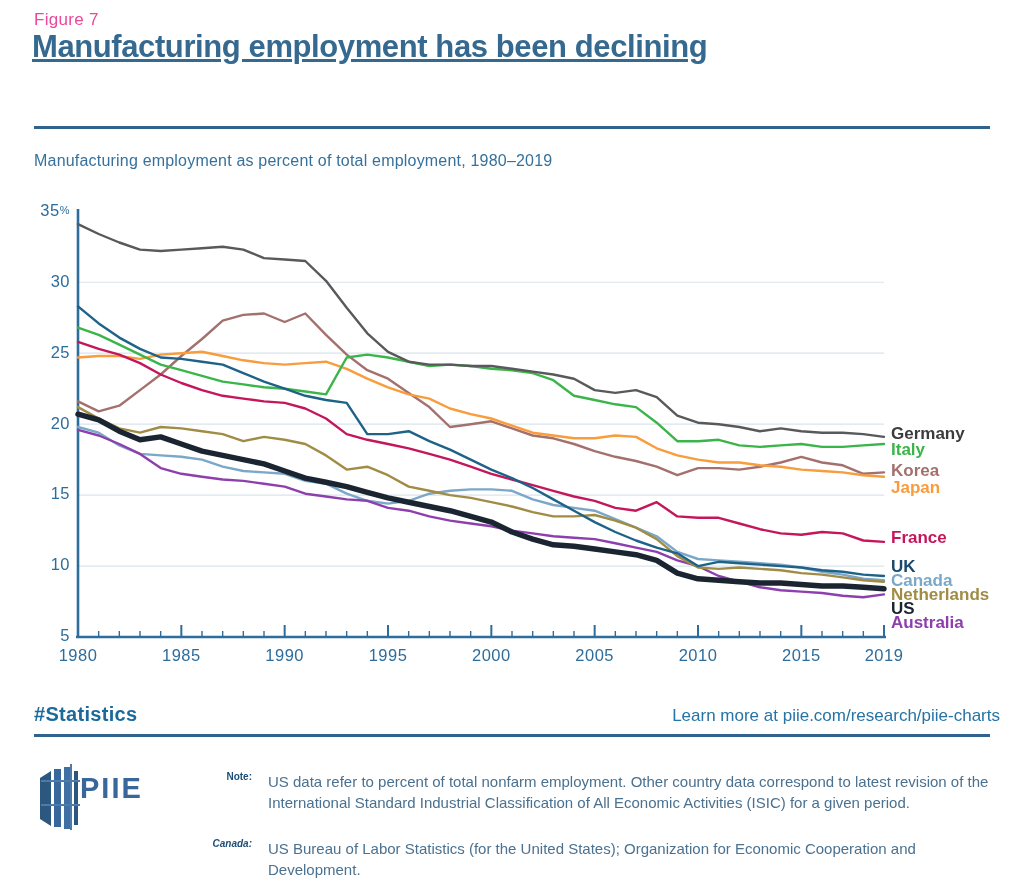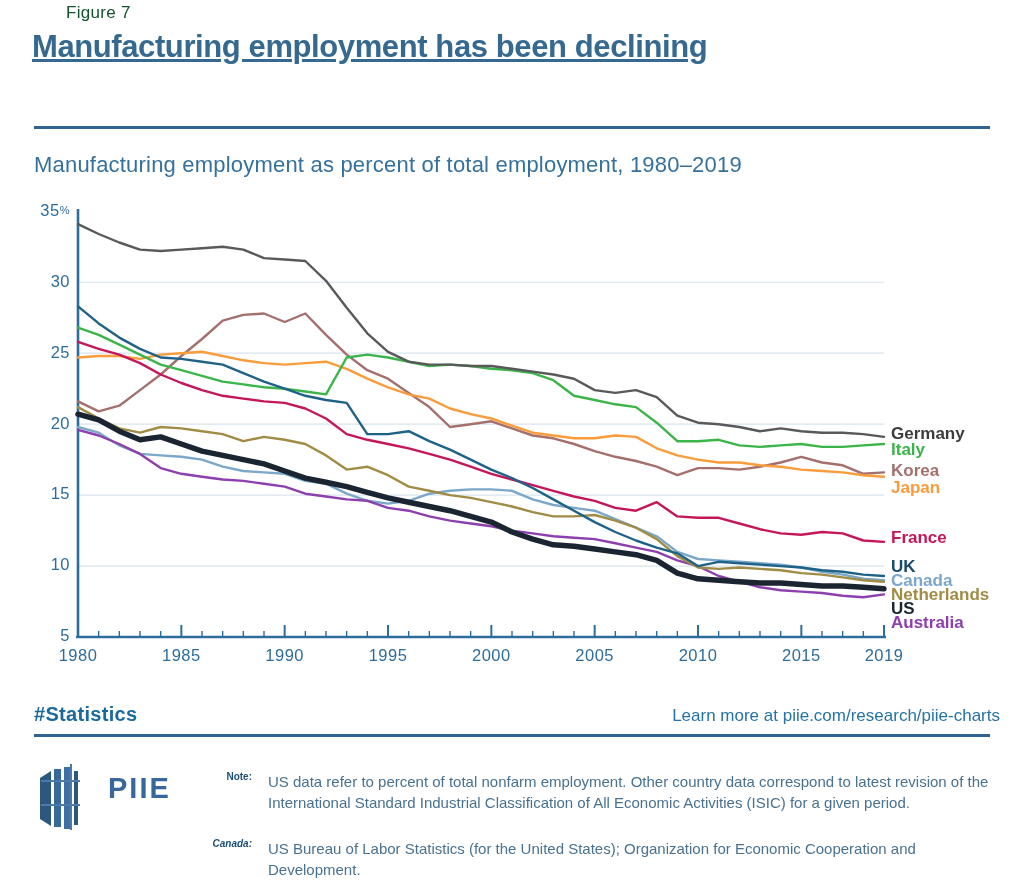--- a/index.html
+++ b/index.html
@@ -1,30 +1,30 @@
 <!DOCTYPE html>
 <html><head>
 <meta charset="utf-8">
 <style>
   html,body{margin:0;padding:0;background:#ffffff;}
   #page{position:relative;width:1024px;height:891px;background:#fff;overflow:hidden;
         font-family:"Liberation Sans", sans-serif;}
   .abs{position:absolute;}
-  #figure-label{left:34px;top:3px;font-size:17px;color:#14532d;letter-spacing:.3px;margin-left:32px;}
+  #figure-label{left:34px;top:10px;font-size:17px;color:#ec4899;letter-spacing:.3px;}
   #title{left:32px;top:28px;width:980px;font-size:31px;line-height:38px;font-weight:700;
          color:#35698f;letter-spacing:-0.4px;text-decoration:underline;}
   .rule{left:34px;width:956px;height:2.5px;background:#2f6491;}
   #rule1{top:126px;}
-  #subtitle{left:34px;top:152px;font-size:22px;color:#35719c;letter-spacing:.2px;}
+  #subtitle{left:34px;top:152px;font-size:16px;color:#35719c;letter-spacing:.2px;}
   #chart-svg{left:0;top:195px;}
   #hashtag{left:34px;top:703px;font-size:20px;font-weight:700;color:#1b6a9b;letter-spacing:.3px;}
   #learn-more{right:24px;top:706px;font-size:17px;color:#2673a5;text-decoration:none;}
   #rule2{top:734px;}
   #logo{left:40px;top:762px;width:200px;height:70px;}
-  #logo-text{left:80px;top:772px;font-size:29px;font-weight:700;color:#38679b;letter-spacing:2px;margin-left:28px;}
+  #logo-text{left:80px;top:772px;font-size:29px;font-weight:700;color:#38679b;letter-spacing:2px;}
   .foot-label{left:120px;width:132px;text-align:right;font-size:10px;font-weight:700;color:#1c4e77;}
   .foot-text{left:268px;width:724px;font-size:15px;line-height:21px;color:#4a7190;}
   #note-label{top:771px;}
   #note-text{top:771px;}
   #sources-label{top:838px;font-style:italic;}
   #sources-text{top:838px;}
 </style>
 </head>
 <body>
 

